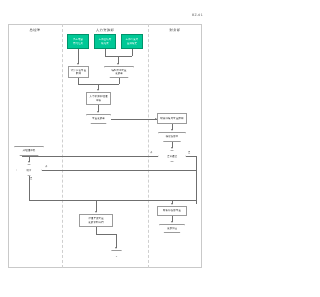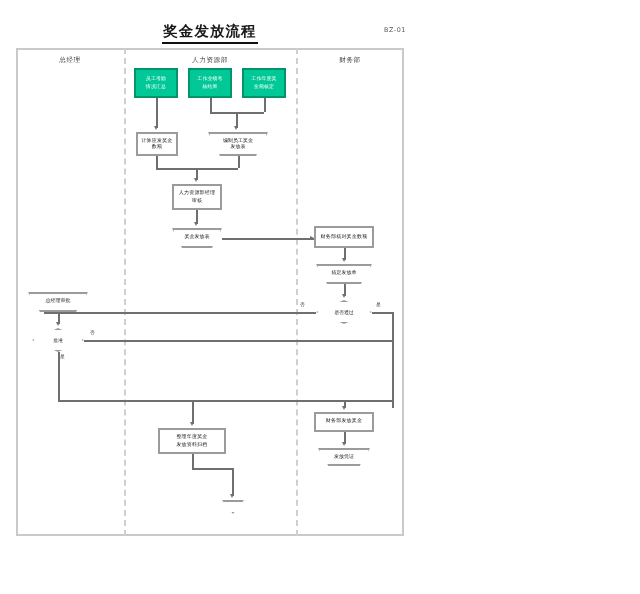--- a/index.html
+++ b/index.html
@@ -70,21 +70,20 @@
       border-top:2.2px solid #6f6f6f;}
   .arrow.right{border-top:1.4px solid transparent;border-bottom:1.4px solid transparent;
       border-left:2.2px solid #6f6f6f;}
   .edge-lbl{position:absolute;font-size:2.4px;color:#333;}
 </style>
 </head>
 <body>
 
 <div id="page">
 
-  <div class="doc-title"><span>奖金发放流程</span></div>
   <div class="doc-code">BZ-01</div>
 
   <div class="lane-frame"></div>
   <div class="lane-div d1"></div>
   <div class="lane-div d2"></div>
 
   <div class="lane-head h1">总经理</div>
   <div class="lane-head h2">人力资源部</div>
   <div class="lane-head h3">财务部</div>
 

